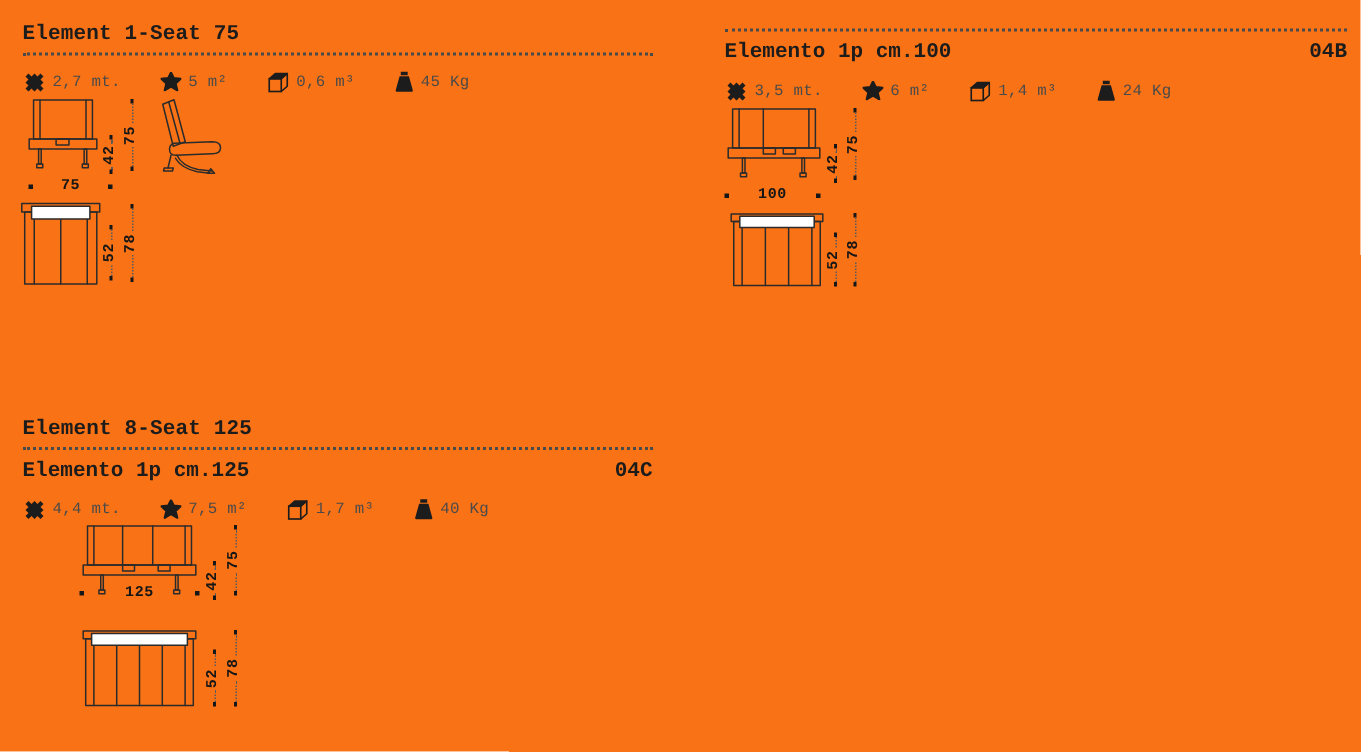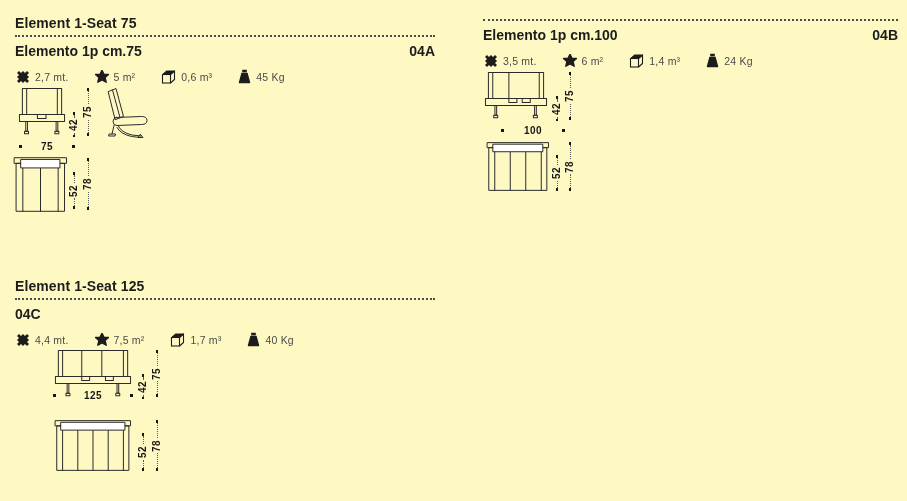--- a/index.html
+++ b/index.html
@@ -1,17 +1,17 @@
 <!DOCTYPE html>
 <html><head>
 <meta charset="utf-8">
 <style>
   html,body{margin:0;padding:0;background:#fff;}
-  .page{position:relative;width:907px;height:501px;background:#fef9c3;
-        font-family:Liberation Sans, sans-serif;color:#1c1c1c;overflow:hidden;}
+  .page{position:relative;width:907px;height:501px;background:#f97316;
+        font-family:Liberation Mono, monospace;color:#1c1c1c;overflow:hidden;}
   .panel{position:absolute;}
   .title{font-size:14px;font-weight:bold;letter-spacing:.1px;margin:0;line-height:16px;}
   .rule{border-bottom:2px dotted #4a4a4a;margin-top:4px;height:0;}
   .subrow{display:flex;justify-content:space-between;align-items:baseline;margin-top:6px;}
   .subtitle{font-size:14px;font-weight:bold;margin:0;line-height:16px;}
   .code{font-size:14px;font-weight:bold;line-height:16px;}
   .specs{display:flex;gap:26px;margin-top:9px;margin-left:1px;height:17px;}
   .spec{display:flex;align-items:center;gap:5px;font-size:10.5px;color:#4a4a4a;letter-spacing:.2px;white-space:nowrap;}
   .spec svg{display:block;flex:none;}
   .drawings{position:relative;height:150px;}
@@ -30,24 +30,20 @@
   .hlabel{font-size:10px;font-weight:bold;color:#161616;padding:0 10px;letter-spacing:.4px;}
 </style>
 </head>
 <body>
 
 <div class="page">
 
   <section class="panel" style="left:15px;top:15px;width:420px;height:230px">
     <h2 class="title">Element 1-Seat 75</h2>
     <div class="rule"></div>
-    <div class="subrow">
-      <h3 class="subtitle">Elemento 1p cm.75</h3>
-      <span class="code">04A</span>
-    </div>
     <div class="specs">
       <span class="spec">
         <svg width="14" height="14" viewBox="0 0 14 14">
             <path d="M1,3 L3,1 L5,3 L7,1 L9,3 L11,1 L13,3 L11,5 L13,7 L11,9 L13,11 L11,13 L9,11 L7,13 L5,11 L3,13 L1,11 L3,9 L1,7 L3,5 Z" fill="#1c1c1c"></path>
           </svg>
         <span>2,7 mt.</span>
       </span>
       <span class="spec">
         <svg width="14" height="13" viewBox="0 0 14 13">
             <path d="M7,0.4 L8.9,4.1 L13.5,4.5 L10.1,7.6 L11.2,12.2 L7,9.8 L2.8,12.2 L3.9,7.6 L0.5,4.5 L5.1,4.1 Z" fill="#1c1c1c" stroke="#1c1c1c" stroke-width="1.4" stroke-linejoin="round"></path>
@@ -205,21 +201,21 @@
         <span class="vline"></span>
           <span class="dot"></span>
       </div>
       <div class="vdim" style="left:81px;top:3px;height:48px">
         <span class="dot"></span>
           <span class="vline"></span>
         <span class="vlabel">75</span>
         <span class="vline"></span>
           <span class="dot"></span>
       </div>
-      <div class="hdim" style="left:18px;top:55px;width:64px">
+      <div class="hdim" style="left:0;top:55px;width:64px">
         <span class="dot"></span>
           <span class="hline"></span>
         <span class="hlabel">100</span>
         <span class="hline"></span>
           <span class="dot"></span>
       </div>
       <div class="dwg" style="left:4px;top:73px">
         <svg width="62" height="49" viewBox="0 0 100 78" preserveAspectRatio="none">
           <rect x="0.75" y="1" width="98.5" height="8"></rect>
           <rect x="3.5" y="9" width="93" height="68"></rect>
@@ -241,23 +237,24 @@
         <span class="dot"></span>
           <span class="vline"></span>
         <span class="vlabel">78</span>
         <span class="vline"></span>
           <span class="dot"></span>
       </div>
     </div>
   </section>
 
   <section class="panel" style="left:15px;top:278px;width:420px;height:215px">
-    <h2 class="title">Element 1-Seat 125</h2>
+    <h2 class="title">Element 8-Seat 125</h2>
     <div class="rule"></div>
     <div class="subrow">
+      <h3 class="subtitle">Elemento 1p cm.125</h3>
       <span class="code">04C</span>
     </div>
     <div class="specs">
       <span class="spec">
         <svg width="14" height="14" viewBox="0 0 14 14">
             <path d="M1,3 L3,1 L5,3 L7,1 L9,3 L11,1 L13,3 L11,5 L13,7 L11,9 L13,11 L11,13 L9,11 L7,13 L5,11 L3,13 L1,11 L3,9 L1,7 L3,5 Z" fill="#1c1c1c"></path>
           </svg>
         <span>4,4 mt.</span>
       </span>
       <span class="spec">

